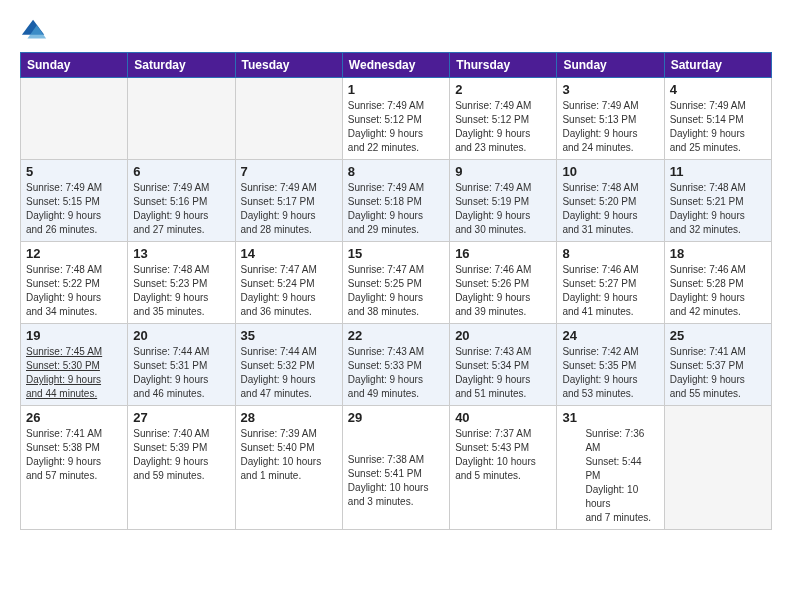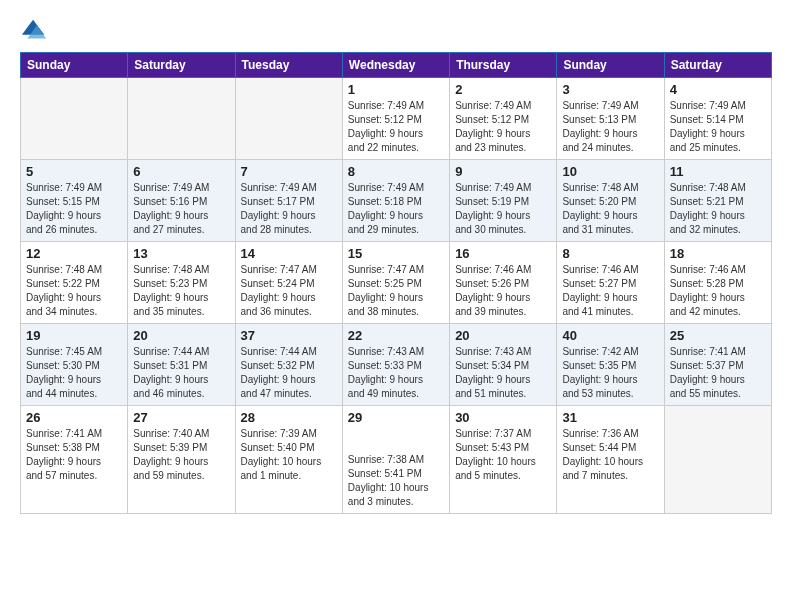--- a/index.html
+++ b/index.html
@@ -261,55 +261,55 @@
             <span class="day-number">18</span>
             <div class="day-info" style="white-space: pre-line;">Sunrise: 7:46 AM
 Sunset: 5:28 PM
 Daylight: 9 hours
 and 42 minutes.</div>
           </td>
         </tr>
         <tr class="row-alt">
           <td>
             <span class="day-number">19</span>
-            <div class="day-info" style="white-space: pre-line;">Sunrise: 7:45 AM
+            <div class="day-info" style="white-space: pre-line; text-decoration: underline;">Sunrise: 7:45 AM
 Sunset: 5:30 PM
 Daylight: 9 hours
 and 44 minutes.</div>
           </td>
           <td>
             <span class="day-number">20</span>
             <div class="day-info" style="white-space: pre-line;">Sunrise: 7:44 AM
 Sunset: 5:31 PM
 Daylight: 9 hours
 and 46 minutes.</div>
           </td>
           <td>
-            <span class="day-number">37</span>
+            <span class="day-number">35</span>
             <div class="day-info" style="white-space: pre-line;">Sunrise: 7:44 AM
 Sunset: 5:32 PM
 Daylight: 9 hours
 and 47 minutes.</div>
           </td>
           <td>
             <span class="day-number">22</span>
             <div class="day-info" style="white-space: pre-line;">Sunrise: 7:43 AM
 Sunset: 5:33 PM
 Daylight: 9 hours
 and 49 minutes.</div>
           </td>
           <td>
             <span class="day-number">20</span>
             <div class="day-info" style="white-space: pre-line;">Sunrise: 7:43 AM
 Sunset: 5:34 PM
 Daylight: 9 hours
 and 51 minutes.</div>
           </td>
           <td>
-            <span class="day-number">40</span>
+            <span class="day-number">24</span>
             <div class="day-info" style="white-space: pre-line;">Sunrise: 7:42 AM
 Sunset: 5:35 PM
 Daylight: 9 hours
 and 53 minutes.</div>
           </td>
           <td>
             <span class="day-number">25</span>
             <div class="day-info" style="white-space: pre-line;">Sunrise: 7:41 AM
 Sunset: 5:37 PM
 Daylight: 9 hours
@@ -339,29 +339,29 @@
 and 1 minute.</div>
           </td>
           <td>
             <span class="day-number">29</span>
             <div class="day-info" style="white-space: pre-line; margin-top: 28px;">Sunrise: 7:38 AM
 Sunset: 5:41 PM
 Daylight: 10 hours
 and 3 minutes.</div>
           </td>
           <td>
-            <span class="day-number">30</span>
+            <span class="day-number">40</span>
             <div class="day-info" style="white-space: pre-line;">Sunrise: 7:37 AM
 Sunset: 5:43 PM
 Daylight: 10 hours
 and 5 minutes.</div>
           </td>
           <td>
             <span class="day-number">31</span>
-            <div class="day-info" style="white-space: pre-line;">Sunrise: 7:36 AM
+            <div class="day-info" style="white-space: pre-line; margin-left: 23px;">Sunrise: 7:36 AM
 Sunset: 5:44 PM
 Daylight: 10 hours
 and 7 minutes.</div>
           </td>
           <td class="empty"></td>
         </tr>
       </tbody>
   </table>
 </div>
 

